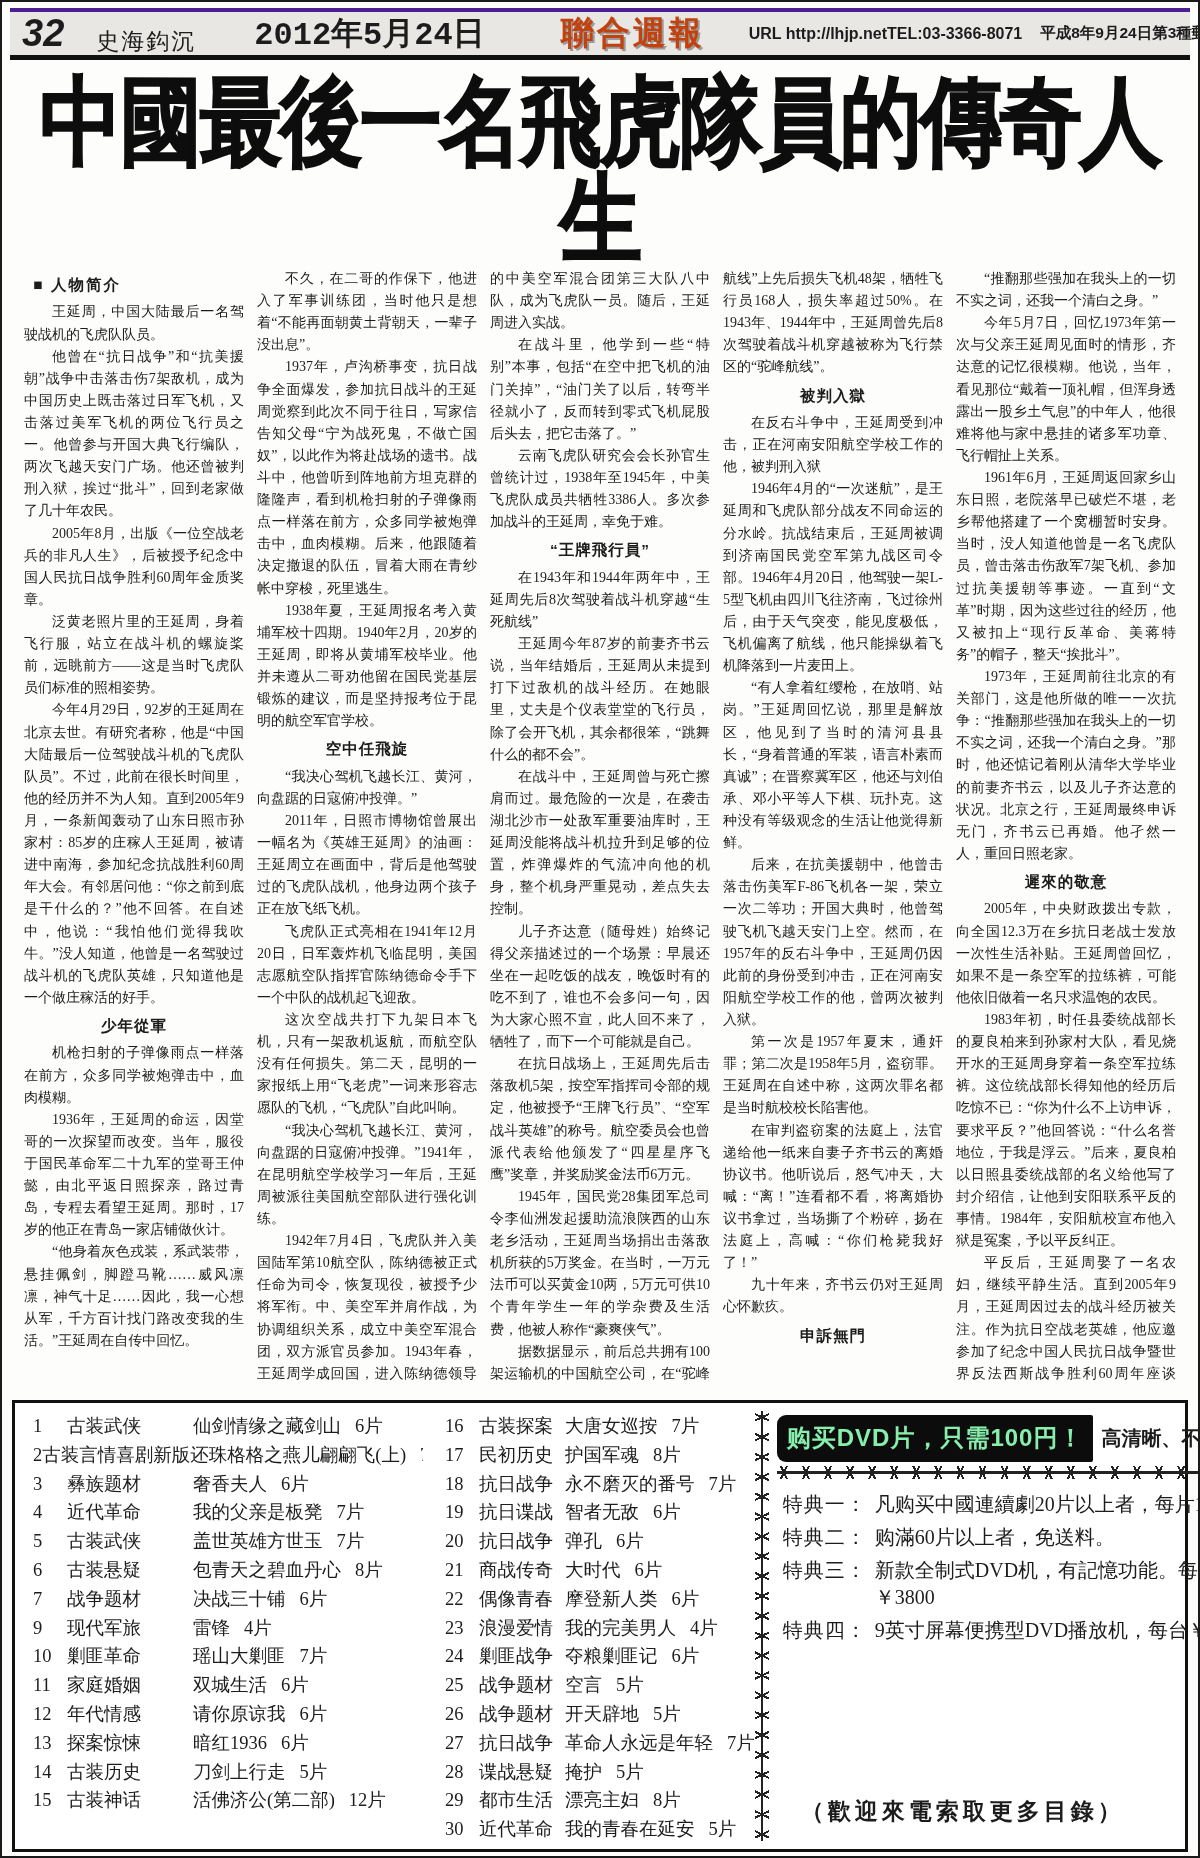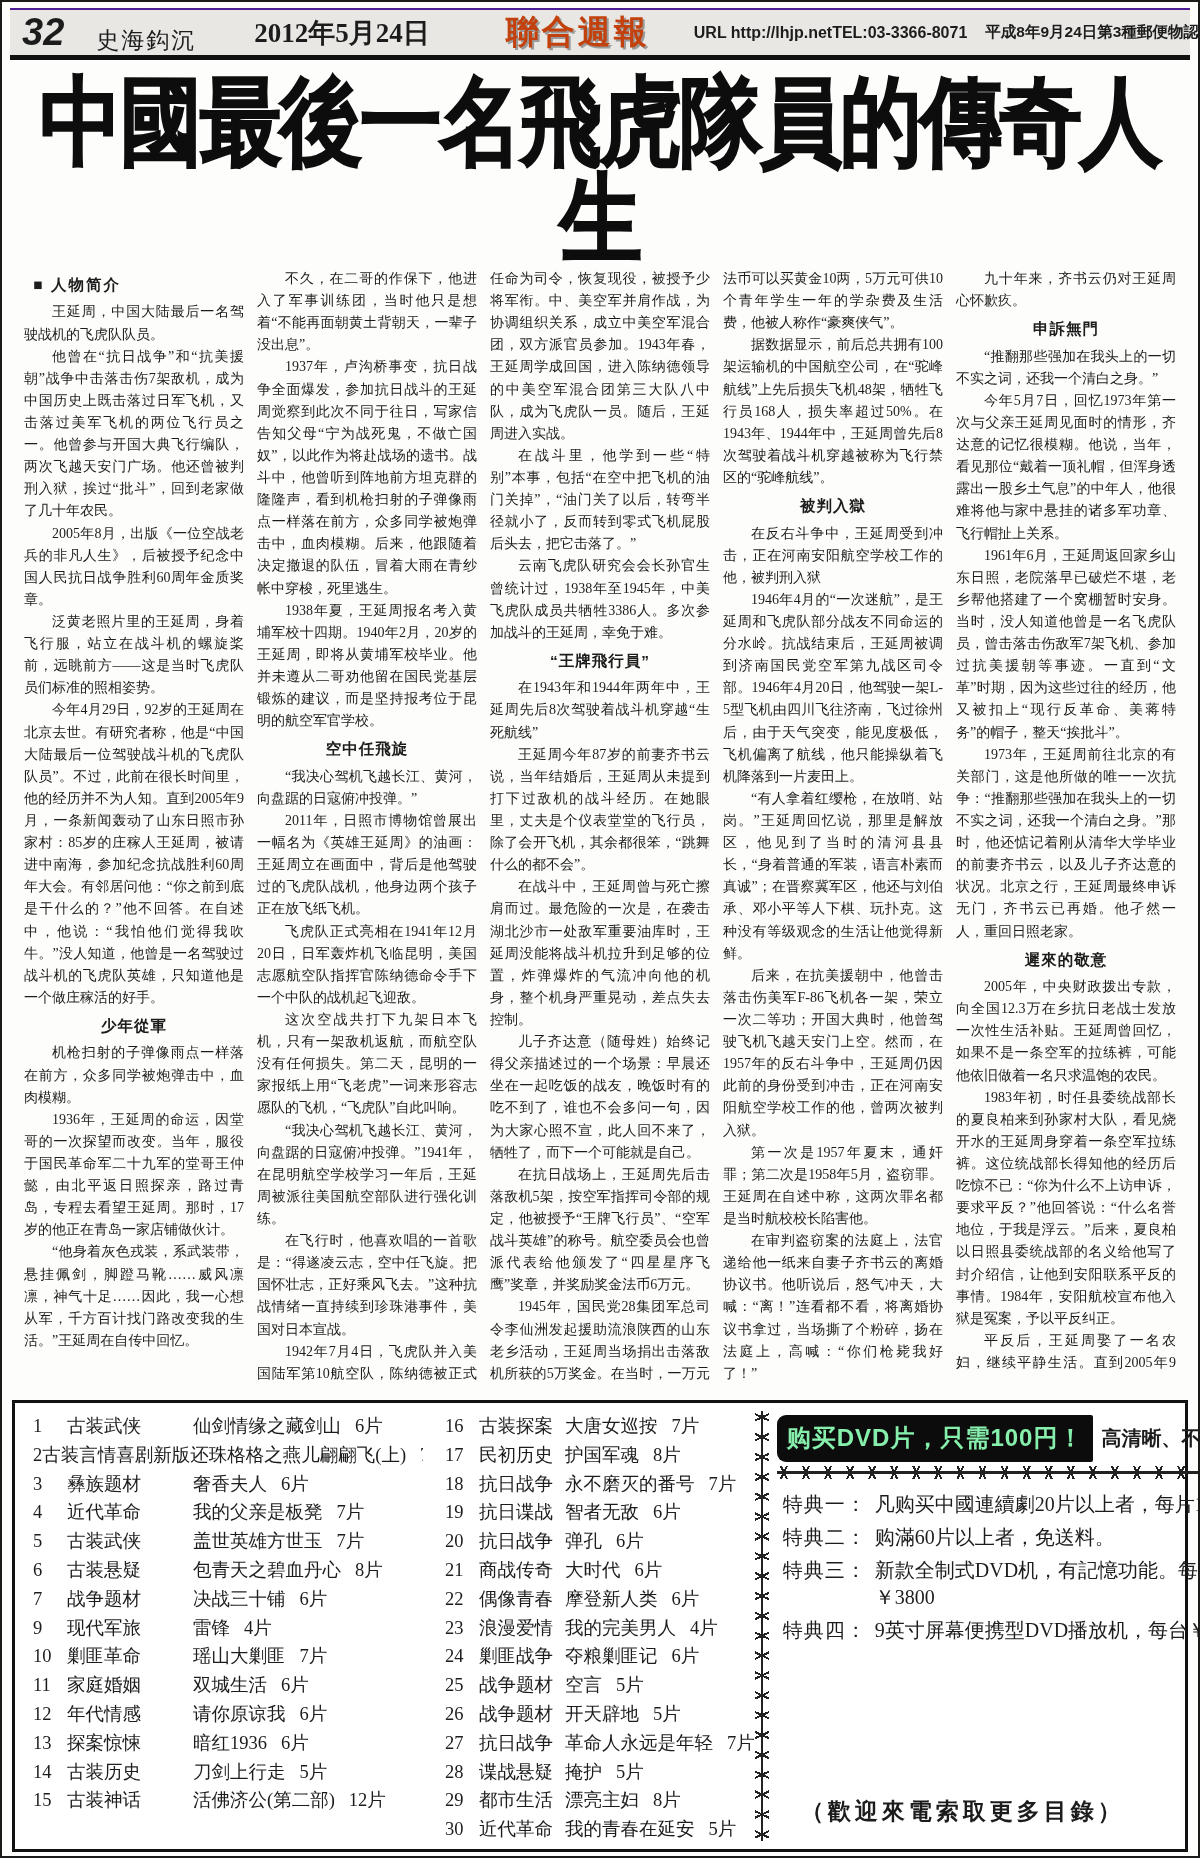--- a/index.html
+++ b/index.html
@@ -5,26 +5,26 @@
   * { box-sizing: border-box; margin: 0; padding: 0; }
   html,body { background:#d7d7d3; }
   .page {
     width: 1200px; height: 1858px; margin: 0 auto; background: #fdfdfb;
     border: 2px solid #1a1a1a; position: relative; overflow: hidden;
     font-family: "Liberation Serif","DejaVu Serif",serif; color:#1c1c1c;
     padding: 6px 8px 8px 8px;
   }
   
   .header {
-    height: 52px; background:#e8e7e4; border-top:2px solid #4c1d95; border-bottom:5px solid #111;
+    height: 52px; background:#e8e7e4; border-top:4px solid #4c1d95; border-bottom:5px solid #111;
     display:flex; align-items:center; padding:0 12px; gap:18px; white-space:nowrap;
   }
   .pgnum { font-family:"Liberation Sans","DejaVu Sans",sans-serif; font-weight:bold; font-size:38px; font-style:italic; }
   .sect  { font-size:23px; letter-spacing:2px; margin-left:14px;margin-top:16px; }
-  .date  { font-family:Liberation Serif, serif; font-size:27px; font-weight:bold; margin-left:40px; }
+  .date  { font-family:Liberation Mono, monospace; font-size:32px; font-weight:bold; margin-left:40px; }
   .logo  { font-size:33px; font-weight:bold; letter-spacing:3px; margin-left:58px;
            color:#c2410c; text-shadow:2px 2px 0 #9a9a9a; font-family:"Liberation Sans","DejaVu Sans",sans-serif; }
   .contact { font-family:"Liberation Sans","DejaVu Sans",sans-serif; font-size:16px; font-weight:bold; margin-left:26px; display:flex; gap:0; }
   .permit { font-size:15.5px; font-weight:bold; margin-left:auto; font-family:"Liberation Sans","DejaVu Sans",sans-serif; }
   
   .headline {
     text-align:center; font-family:"Liberation Sans","DejaVu Sans",sans-serif;
     font-weight:900; font-size:82px; letter-spacing:-2px; line-height:1.0;
     transform:scaleY(1.18); transform-origin:center top; margin:14px 0 2px 0; color:#0d0d0d;
     -webkit-text-stroke:1.5px #0d0d0d;
@@ -118,21 +118,20 @@
       <p>“他身着灰色戎装，系武装带，悬挂佩剑，脚蹬马靴……威风凛凛，神气十足……因此，我一心想从军，千方百计找门路改变我的生活。”王延周在自传中回忆。</p>
       <p>不久，在二哥的作保下，他进入了军事训练团，当时他只是想着“不能再面朝黄土背朝天，一辈子没出息”。</p>
       <p>1937年，卢沟桥事变，抗日战争全面爆发，参加抗日战斗的王延周觉察到此次不同于往日，写家信告知父母“宁为战死鬼，不做亡国奴”，以此作为将赴战场的遗书。战斗中，他曾听到阵地前方坦克群的隆隆声，看到机枪扫射的子弹像雨点一样落在前方，众多同学被炮弹击中，血肉模糊。后来，他跟随着决定撤退的队伍，冒着大雨在青纱帐中穿梭，死里逃生。</p>
       <p>1938年夏，王延周报名考入黄埔军校十四期。1940年2月，20岁的王延周，即将从黄埔军校毕业。他并未遵从二哥劝他留在国民党基层锻炼的建议，而是坚持报考位于昆明的航空军官学校。</p>
       <div class="sec-head">空中任飛旋</div>
       <p>“我决心驾机飞越长江、黄河，向盘踞的日寇俯冲投弹。”</p>
       <p>2011年，日照市博物馆曾展出一幅名为《英雄王延周》的油画：王延周立在画面中，背后是他驾驶过的飞虎队战机，他身边两个孩子正在放飞纸飞机。</p>
       <p>飞虎队正式亮相在1941年12月20日，日军轰炸机飞临昆明，美国志愿航空队指挥官陈纳德命令手下一个中队的战机起飞迎敌。</p>
       <p>这次空战共打下九架日本飞机，只有一架敌机返航，而航空队没有任何损失。第二天，昆明的一家报纸上用“飞老虎”一词来形容志愿队的飞机，“飞虎队”自此叫响。</p>
       <p>“我决心驾机飞越长江、黄河，向盘踞的日寇俯冲投弹。”1941年，在昆明航空学校学习一年后，王延周被派往美国航空部队进行强化训练。</p>
-      <p>在飞行时，他喜欢唱的一首歌是：“得遂凌云志，空中任飞旋。把国怀壮志，正好乘风飞去。”这种抗战情绪一直持续到珍珠港事件，美国对日本宣战。</p>
       <p>1942年7月4日，飞虎队并入美国陆军第10航空队，陈纳德被正式任命为司令，恢复现役，被授予少将军衔。中、美空军并肩作战，为协调组织关系，成立中美空军混合团，双方派官员参加。1943年春，王延周学成回国，进入陈纳德领导的中美空军混合团第三大队八中队，成为飞虎队一员。随后，王延周进入实战。</p>
       <p>在战斗里，他学到一些“特别”本事，包括“在空中把飞机的油门关掉”，“油门关了以后，转弯半径就小了，反而转到零式飞机屁股后头去，把它击落了。”</p>
       <p>云南飞虎队研究会会长孙官生曾统计过，1938年至1945年，中美飞虎队成员共牺牲3386人。多次参加战斗的王延周，幸免于难。</p>
       <div class="sec-head">“王牌飛行員”</div>
       <p>在1943年和1944年两年中，王延周先后8次驾驶着战斗机穿越“生死航线”</p>
       <p>王延周今年87岁的前妻齐书云说，当年结婚后，王延周从未提到打下过敌机的战斗经历。在她眼里，丈夫是个仪表堂堂的飞行员，除了会开飞机，其余都很笨，“跳舞什么的都不会”。</p>
       <p>在战斗中，王延周曾与死亡擦肩而过。最危险的一次是，在袭击湖北沙市一处敌军重要油库时，王延周没能将战斗机拉升到足够的位置，炸弹爆炸的气流冲向他的机身，整个机身严重晃动，差点失去控制。</p>
       <p>儿子齐达意（随母姓）始终记得父亲描述过的一个场景：早晨还坐在一起吃饭的战友，晚饭时有的吃不到了，谁也不会多问一句，因为大家心照不宣，此人回不来了，牺牲了，而下一个可能就是自己。</p>
       <p>在抗日战场上，王延周先后击落敌机5架，按空军指挥司令部的规定，他被授予“王牌飞行员”、“空军战斗英雄”的称号。航空委员会也曾派代表给他颁发了“四星星序飞鹰”奖章，并奖励奖金法币6万元。</p>
       <p>1945年，国民党28集团军总司令李仙洲发起援助流浪陕西的山东老乡活动，王延周当场捐出击落敌机所获的5万奖金。在当时，一万元法币可以买黄金10两，5万元可供10个青年学生一年的学杂费及生活费，他被人称作“豪爽侠气”。</p>

